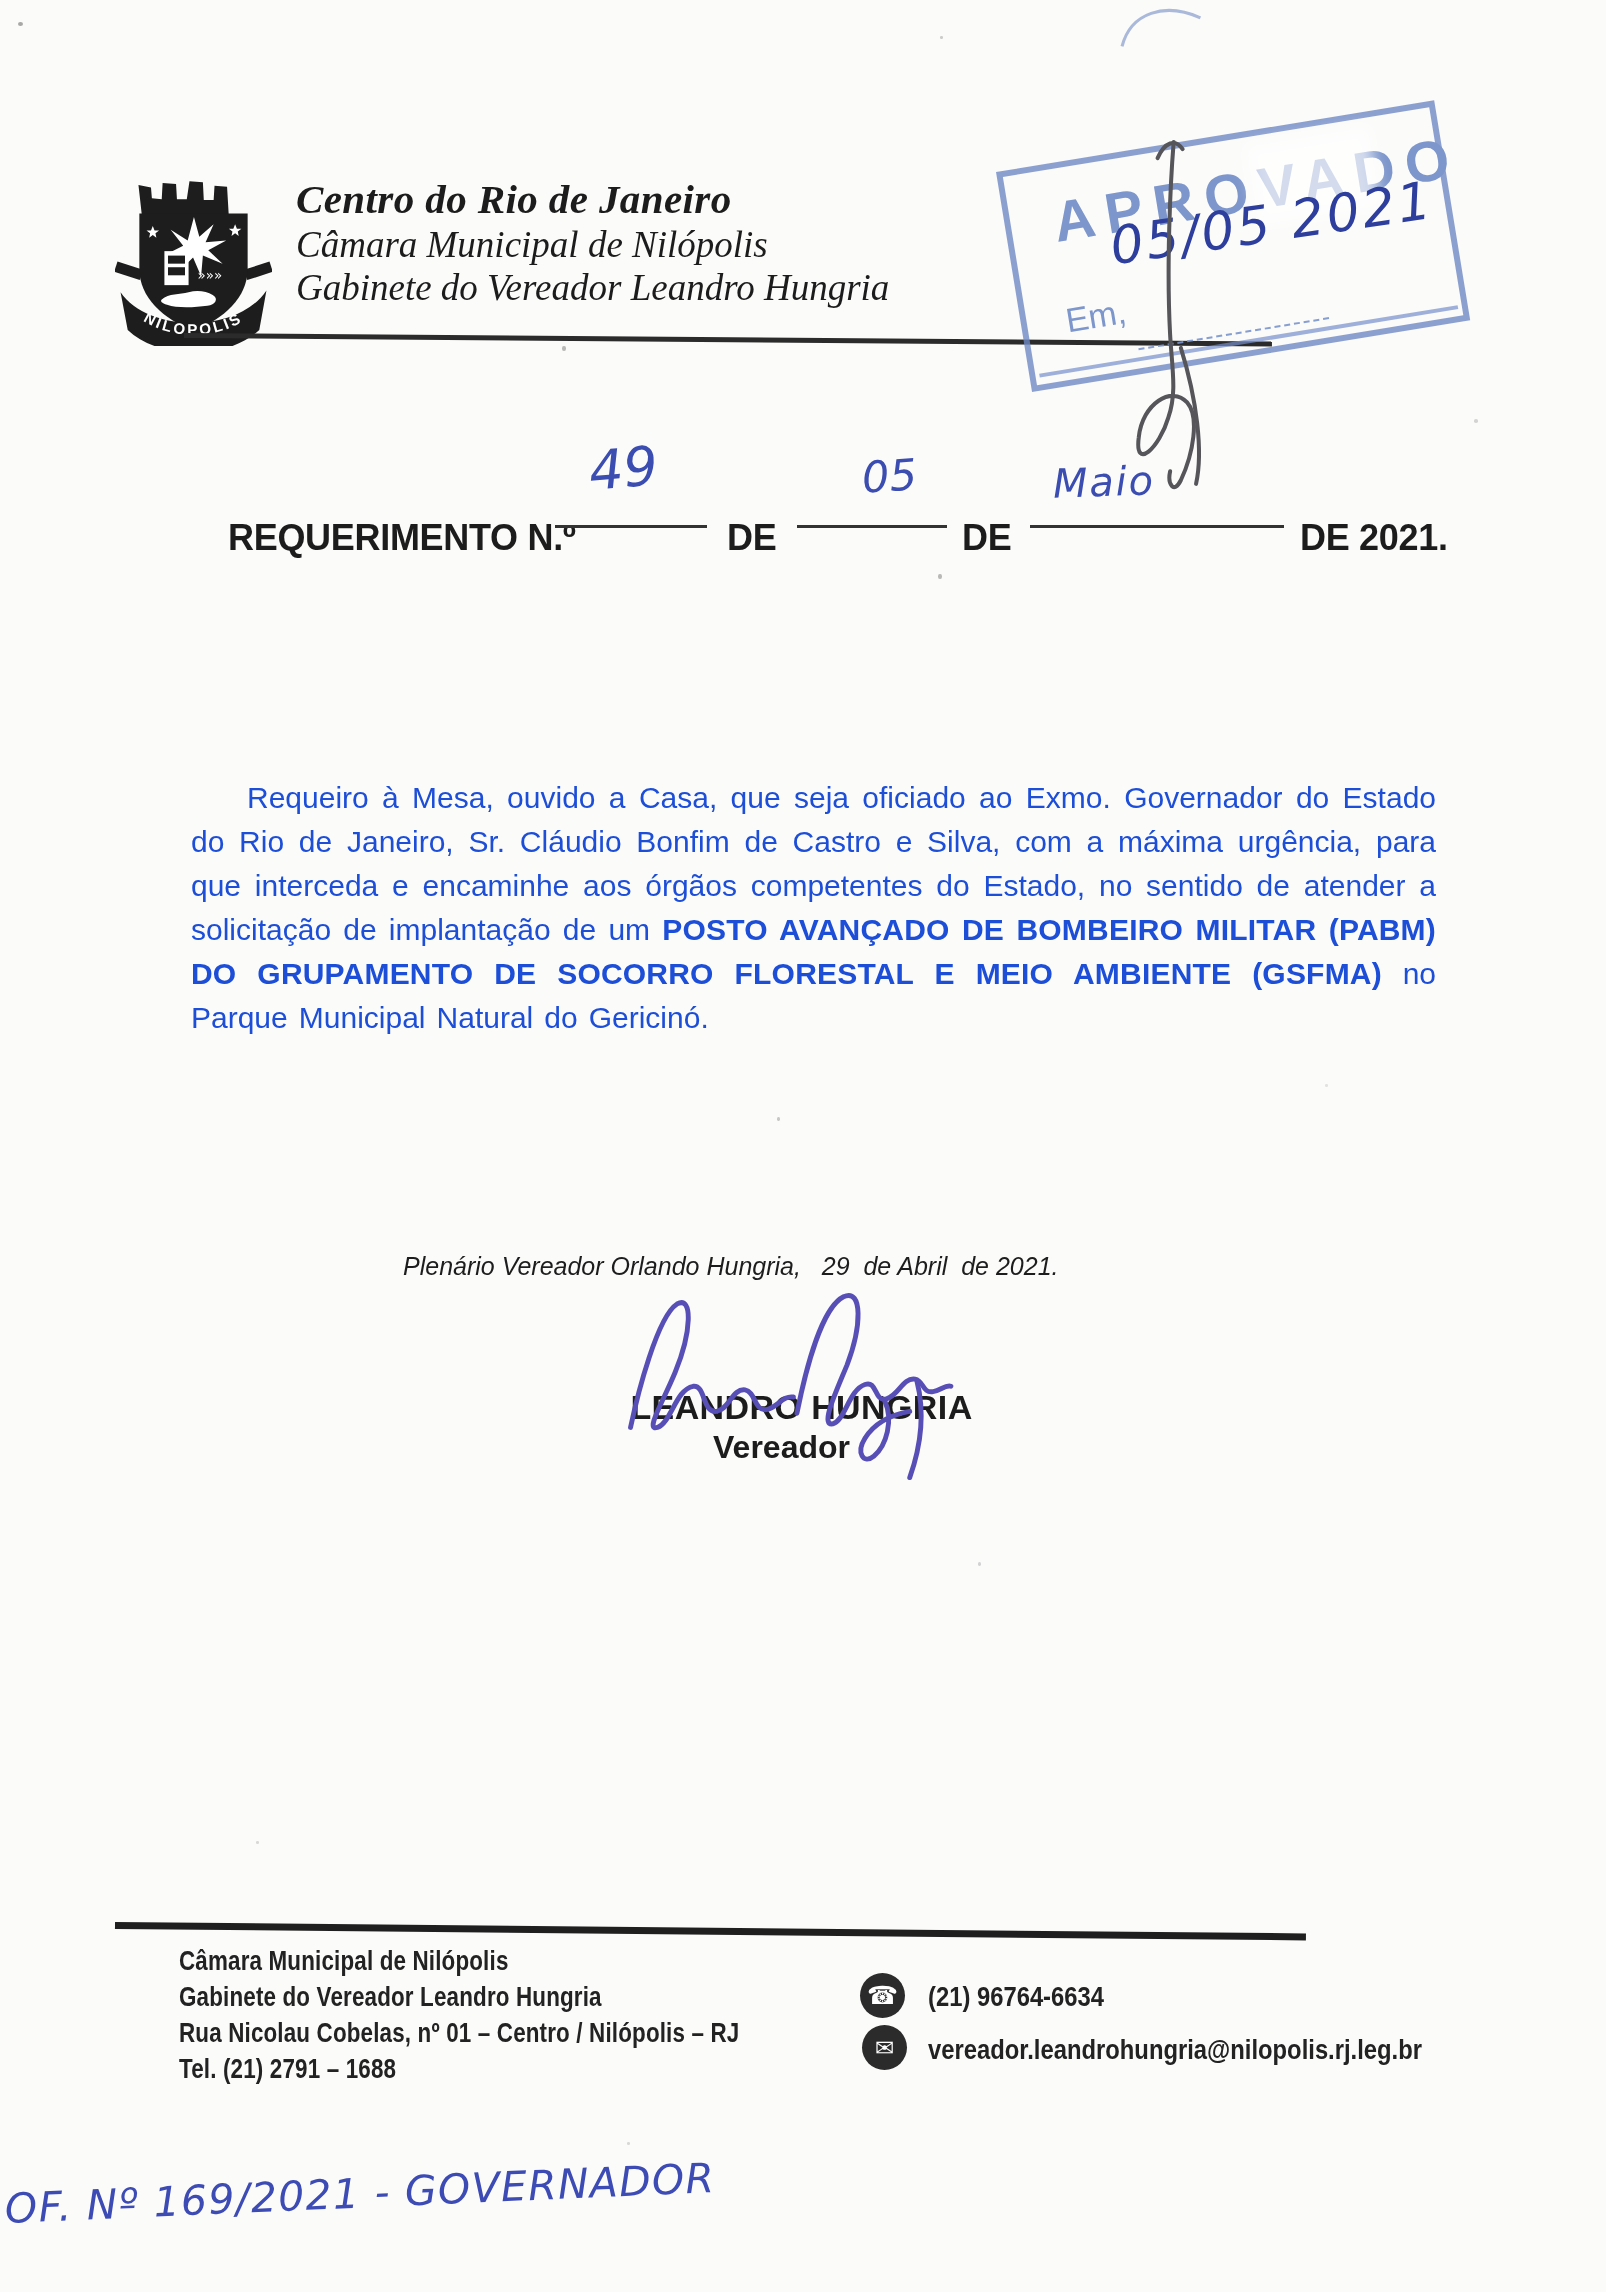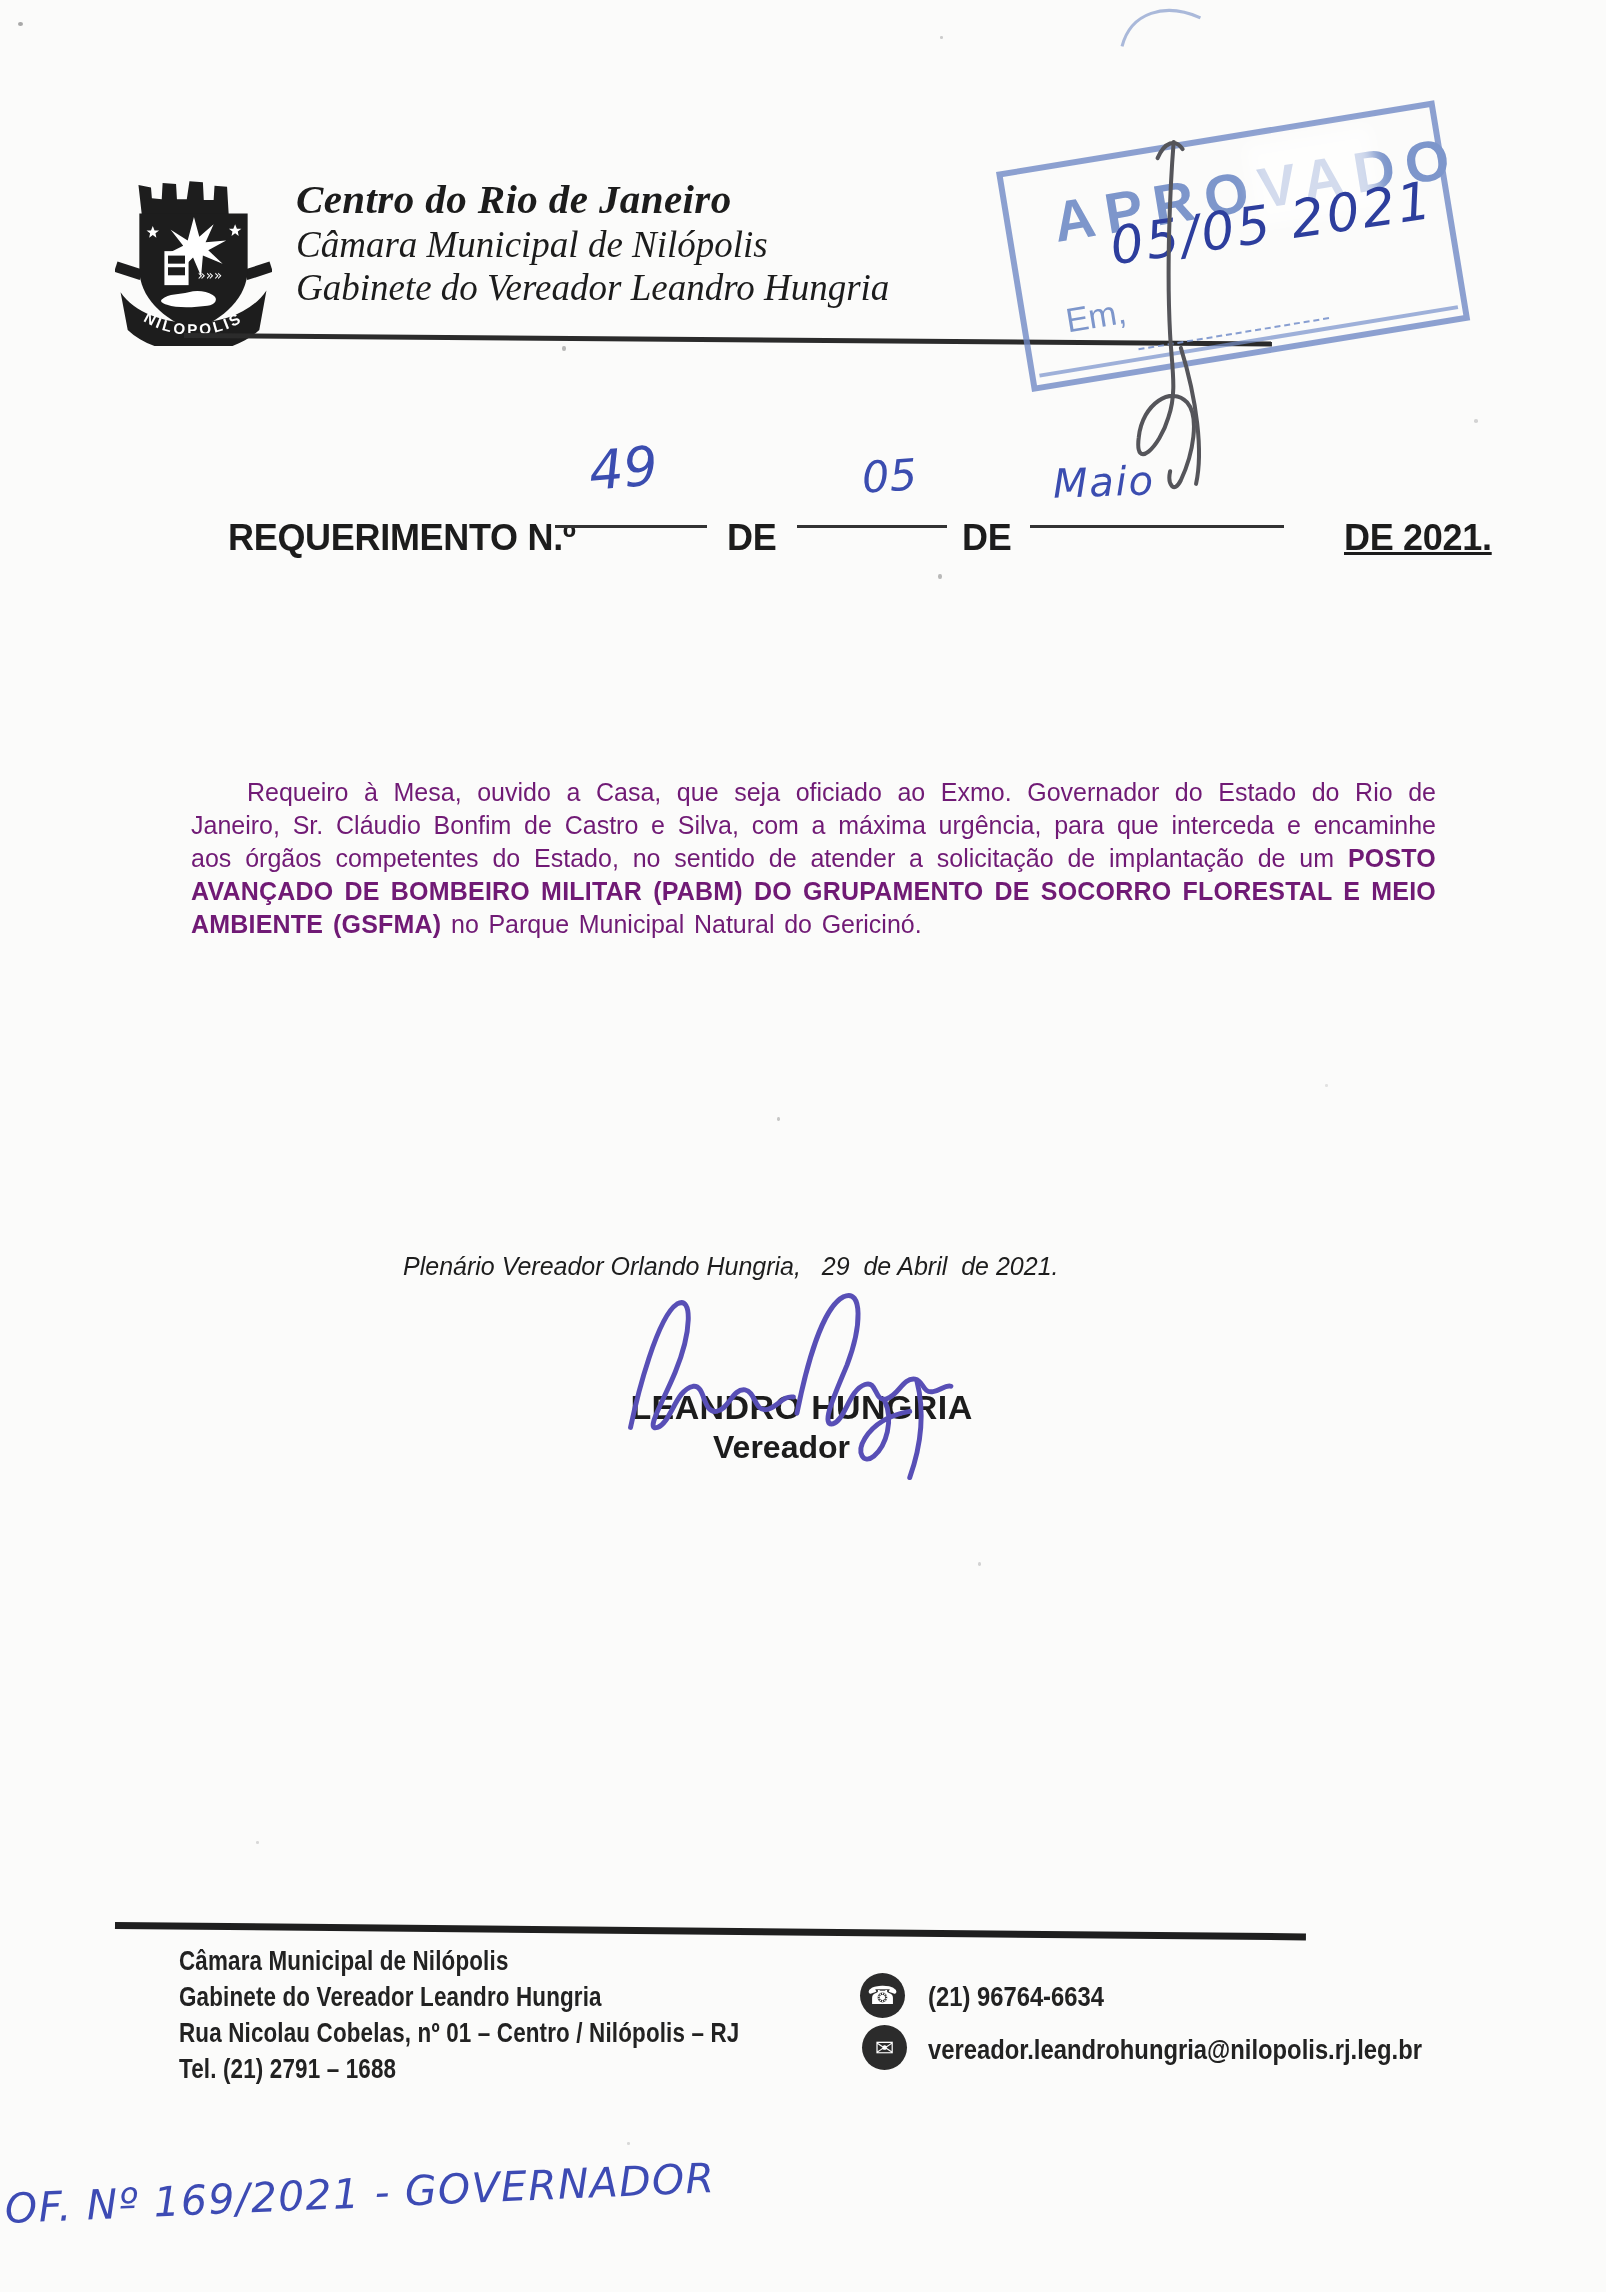--- a/index.html
+++ b/index.html
@@ -33,34 +33,34 @@
     position:absolute;left:95px;top:59px;font-family:"DejaVu Sans",sans-serif;
     font-style:italic;font-size:52px;color:#2d3e9d;letter-spacing:2.7px;transform:rotate(1deg);white-space:pre;
   }
   .pen-gray{position:absolute;left:1118px;top:133px;width:157px;height:358px;}
   .top-curl{position:absolute;left:1118px;top:0px;width:90px;height:49px;}
   
   .title-row{position:absolute;top:482px;height:45px;font-weight:700;font-size:36px;letter-spacing:-0.3px;margin-top:35px;}
   .t-prefix{left:228px;}
   .t-de1{left:727px;}
   .t-de2{left:962px;}
-  .t-year{left:1344px;text-decoration:underline;}
+  .t-year{left:1300px;}
   .blank{position:absolute;top:482px;height:43px;border-bottom:3.6px solid #333;}
   .blank1{left:555px;width:152px;}
   .blank2{left:797px;width:150px;}
   .blank3{left:1030px;width:254px;}
   .hand{font-family:"DejaVu Sans",sans-serif;font-style:italic;color:#3b4db0;}
   .hand-number{position:absolute;left:589px;top:437px;font-size:54px;transform:rotate(-5deg);}
   .hand-day{position:absolute;left:862px;top:451px;font-size:43px;transform:rotate(-4deg);}
   .hand-month{position:absolute;left:1053px;top:459px;font-size:40px;letter-spacing:1.8px;transform:rotate(-2deg);}
   
   .body-par{
     position:absolute;left:191px;top:776px;width:1245px;
-    font-size:25px;line-height:33px;text-align:justify;text-indent:56px;
-    color:#701a75;word-spacing:2.7px;
+    font-size:30px;line-height:44px;text-align:justify;text-indent:56px;
+    color:#1d4ed8;word-spacing:2.7px;
   }
   .body-par b{letter-spacing:0.2px;}
   
   .place-date{position:absolute;left:403px;top:1252px;font-size:25px;font-style:italic;white-space:pre;color:#1d1d1d;}
   .sig-blue{position:absolute;left:618px;top:1286px;width:349px;height:197px;z-index:5;}
   .signer-name{position:absolute;left:573px;top:1388px;width:457px;text-align:center;font-size:34px;font-weight:700;letter-spacing:0.4px;}
   .signer-role{position:absolute;left:553px;top:1429px;width:457px;text-align:center;font-size:32px;font-weight:700;}
   
   .footer-rule{position:absolute;left:115px;top:1922px;width:1191px;height:7.2px;background:#1f1f1f;transform:rotate(.55deg);transform-origin:left center;}
   .addr{position:absolute;left:179px;top:1943px;font-size:28px;font-weight:700;line-height:36px;transform:scaleX(.8);transform-origin:left top;letter-spacing:0.2px;color:#222;}

